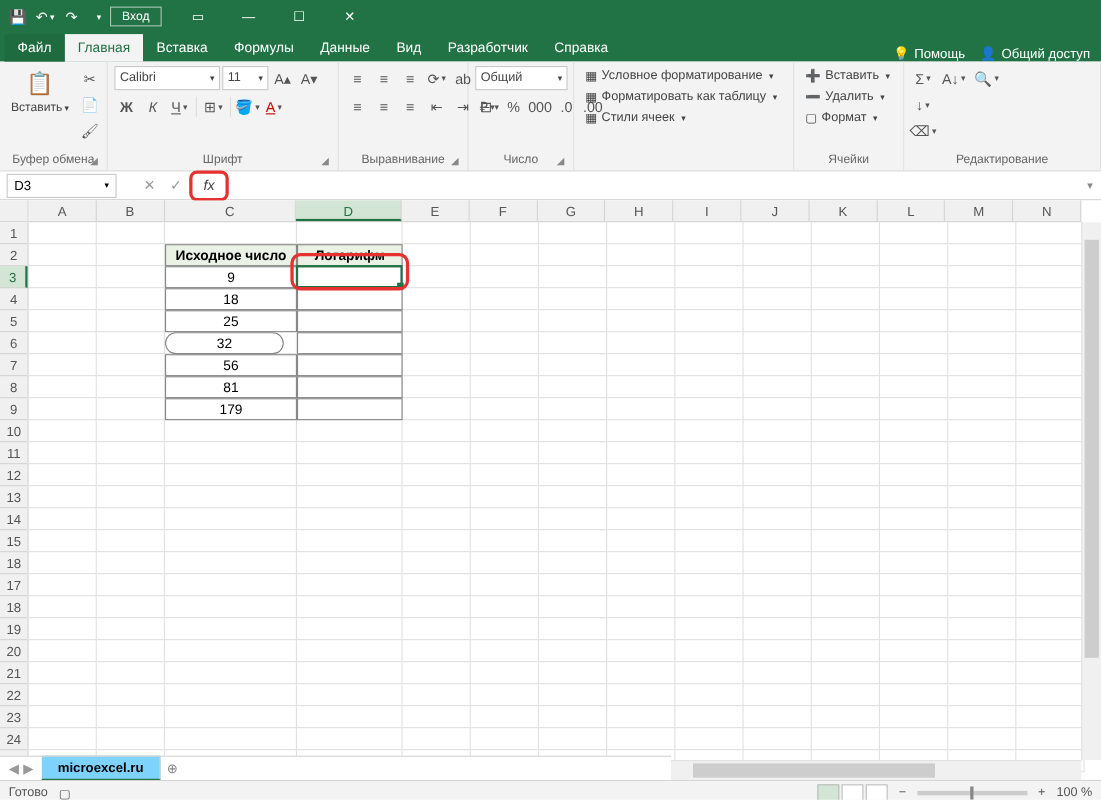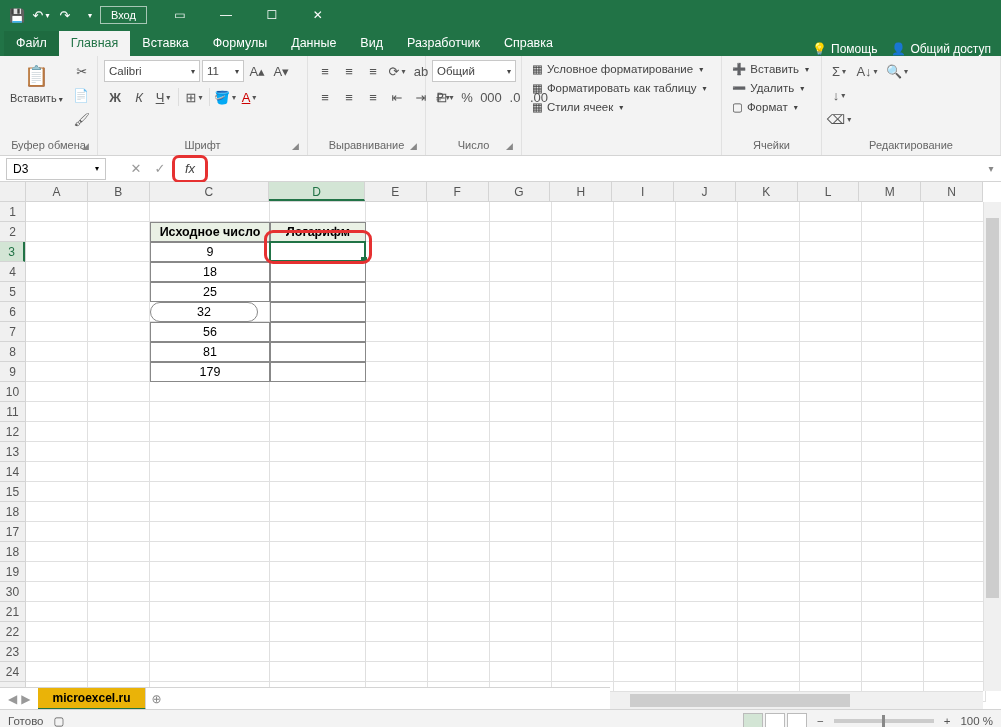--- a/index.html
+++ b/index.html
@@ -66,21 +66,21 @@
 .activecell { position: absolute; border: 2px solid #217346; pointer-events: none; }
 .activecell::after { content: ''; position: absolute; right: -3px; bottom: -3px; width: 6px; height: 6px; background: #217346; }
 .vscroll { position: absolute; right: 0; top: 20px; bottom: 18px; width: 18px; background: #f0f0f0; border-left: 1px solid #e0e0e0; }
 .vthumb { position: absolute; left: 2px; right: 2px; top: 16px; height: 380px; background: #cdcdcd; }
 .hscroll { position: absolute; left: 610px; bottom: 0; right: 18px; height: 18px; background: #f0f0f0; border-top: 1px solid #e0e0e0; }
 .hthumb { position: absolute; top: 2px; bottom: 2px; left: 20px; width: 220px; background: #cdcdcd; }
 
 
 .sheet-tabs { position: absolute; left: 0; bottom: 0; width: 610px; height: 22px; background: #fff; border-top: 1px solid #d4d4d4; display: flex; align-items: center; font-size: 12px; }
 .sheet-nav { display: flex; gap: 4px; padding: 0 8px; color: #999; }
-.sheet-tab { padding: 3px 14px; border-right: 1px solid #d4d4d4; border-top: 1px solid #d4d4d4; background: #eab308; font-weight: 600; border-bottom: 2px solid #217346; }
+.sheet-tab { padding: 3px 14px; border-right: 1px solid #d4d4d4; border-top: 1px solid #d4d4d4; background: #7dd3fc; font-weight: 600; border-bottom: 2px solid #217346; }
 .sheet-add { width: 22px; text-align: center; color: #888; }
 
 
 .statusbar { height: 22px; background: #f3f3f3; border-top: 1px solid #d4d4d4; display: flex; align-items: center; font-size: 11.5px; color: #555; padding: 0 8px; }
 .statusbar .right { margin-left: auto; display: flex; align-items: center; gap: 10px; }
 .viewbtns { display: flex; gap: 2px; }
 .viewbtn { width: 20px; height: 16px; border: 1px solid #bbb; background: #fff; }
 .viewbtn.active { background: #d3e5d5; }
 .zoom-slider { width: 100px; height: 4px; background: #ccc; position: relative; }
 .zoom-slider::before { content: ''; position: absolute; left: 48px; top: -4px; width: 3px; height: 12px; background: #888; }
@@ -292,21 +292,21 @@
       <div class="rowhead">10</div>
       <div class="rowhead">11</div>
       <div class="rowhead">12</div>
       <div class="rowhead">13</div>
       <div class="rowhead">14</div>
       <div class="rowhead">15</div>
       <div class="rowhead">18</div>
       <div class="rowhead">17</div>
       <div class="rowhead">18</div>
       <div class="rowhead">19</div>
-      <div class="rowhead">30</div>
+      <div class="rowhead">20</div>
       <div class="rowhead">21</div>
       <div class="rowhead">22</div>
       <div class="rowhead">23</div>
       <div class="rowhead">24</div>
       <div class="rowhead">25</div>
     </div>
   <div class="cells" id="cells">
       <div class="cell" style="left: 0px; top: 0px; width: 62px; height: 20px;"></div>
       <div class="cell" style="left: 62px; top: 0px; width: 62px; height: 20px;"></div>
       <div class="cell" style="left: 124px; top: 0px; width: 120px; height: 20px;"></div>

